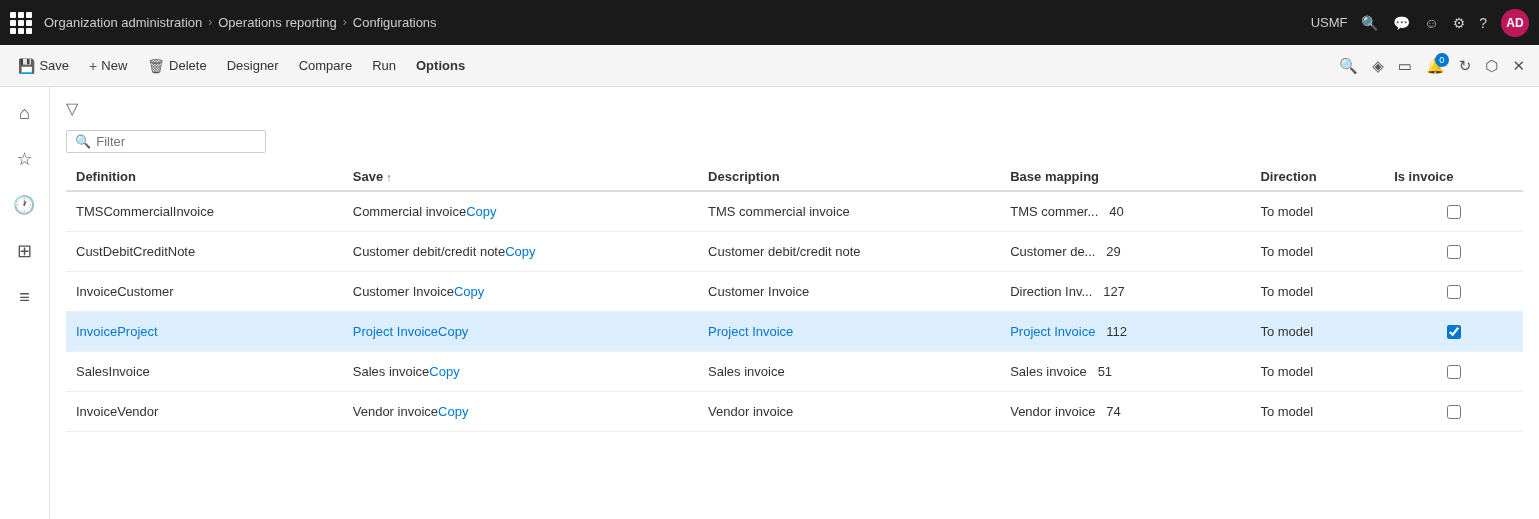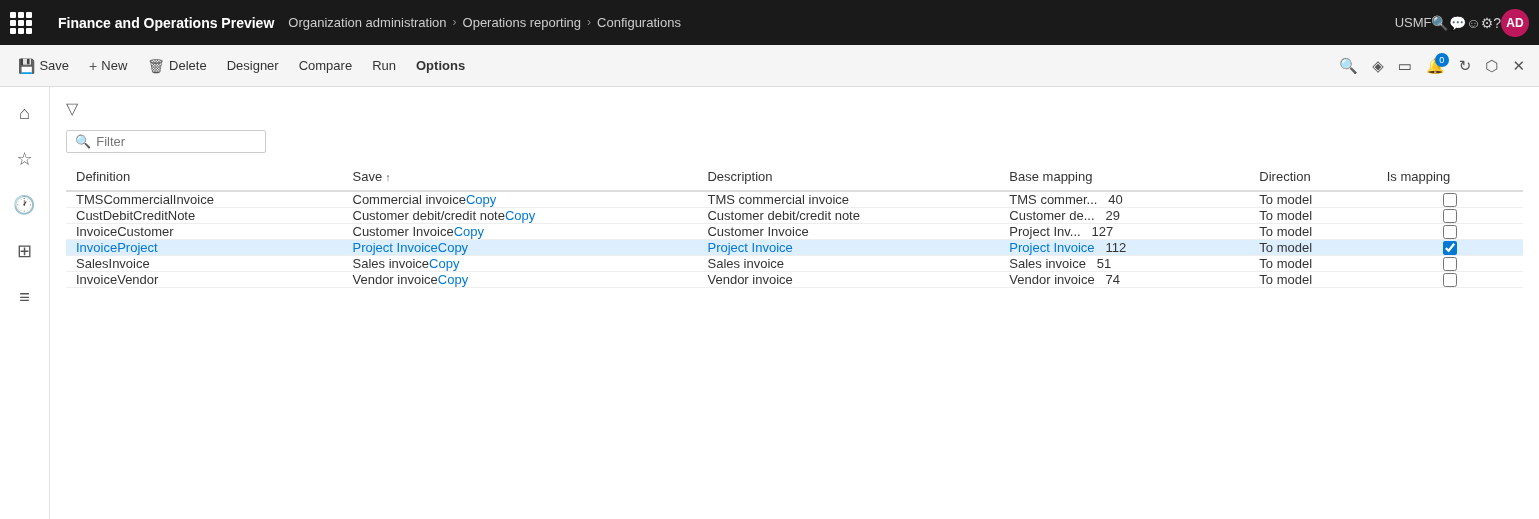--- a/index.html
+++ b/index.html
@@ -15,21 +15,21 @@
       padding: 0 10px;
       gap: 0;
     }
     .top-bar-grid { display: flex; align-items: center; margin-right: 12px; }
     .grid-icon { display: grid; grid-template-columns: repeat(3,6px); grid-template-rows: repeat(3,6px); gap: 2px; cursor: pointer; }
     .grid-dot { width: 6px; height: 6px; background: #fff; border-radius: 1px; }
     .top-bar-title { font-size: 14px; font-weight: 600; color: #fff; white-space: nowrap; padding: 0 14px; }
     .top-bar-breadcrumb { display: flex; align-items: flex-start; color: #ccc; font-size: 13px; gap: 6px; flex: 1; }
     .breadcrumb-sep { color: #888; font-size: 12px; }
     .breadcrumb-item { color: #ccc; cursor: pointer; }
-    .top-bar-actions { display: flex; align-items: center; margin-left: auto; }
+    .top-bar-actions { display: flex; align-items: center; gap: 14px; margin-left: auto; }
     .top-bar-action { color: #ccc; cursor: pointer; font-size: 14px; display: flex; align-items: center; justify-content: center; }
     .user-badge { background: #be185d; color: #fff; border-radius: 50%; width: 28px; height: 28px; display: flex; align-items: center; justify-content: center; font-size: 12px; font-weight: 600; cursor: pointer; }
     .company-label { color: #ccc; font-size: 13px; }
 
     
     .toolbar {
       display: flex;
       align-items: center;
       background: #f5f5f5;
       border-bottom: 1px solid #ddd;
@@ -75,28 +75,28 @@
     .filter-input-wrap input { border: none; outline: none; font-size: 13px; width: 100%; background: transparent; color: #666; }
     .filter-input-icon { color: #888; font-size: 13px; margin-right: 5px; }
 
     
     .data-table { width: 100%; border-collapse: collapse; font-size: 13px; }
     .data-table th {
       text-align: left;
       padding: 6px 10px;
       border-bottom: 2px solid #ddd;
       color: #333;
-      font-weight: 400;
+      font-weight: 700;
       background: #fff;
       white-space: nowrap;
       cursor: pointer;
       user-select: none;
     }
     .data-table td {
-      padding: 0 10px;
+      padding: 12px 10px;
       border-bottom: 1px solid #eee;
       color: #333;
       vertical-align: middle;
     }
     .row-selected td { background: #ddeeff !important; margin-left: 48px; }
     .row-selected td.link-cell { color: #0078d4; }
     .link-text { color: #0078d4; cursor: pointer; }
 
     .copy-suffix { color: #0078d4; }
     .number-cell { text-align: center; padding-right: 6px; }
@@ -119,21 +119,20 @@
         <div class="grid-dot"></div>
         <div class="grid-dot"></div>
       <div class="grid-dot"></div>
         <div class="grid-dot"></div>
         <div class="grid-dot"></div>
       <div class="grid-dot"></div>
         <div class="grid-dot"></div>
         <div class="grid-dot"></div>
     </div>
   </div>
-  <div class="top-bar-title">Finance and Operations Preview</div>
   <div class="top-bar-breadcrumb">
     <span class="breadcrumb-item">Organization administration</span>
     <span class="breadcrumb-sep">›</span>
     <span class="breadcrumb-item">Operations reporting</span>
     <span class="breadcrumb-sep">›</span>
     <span class="breadcrumb-item">Configurations</span>
   </div>
   <div class="top-bar-actions">
     <span class="company-label">USMF</span>
     <span class="top-bar-action">🔍</span>
@@ -208,21 +207,21 @@
     </div>
 
     <table class="data-table">
       <thead>
         <tr>
           <th>Definition</th>
           <th class="sort-asc">Save</th>
           <th>Description</th>
           <th>Base mapping</th>
           <th>Direction</th>
-          <th>Is mapping</th>
+          <th>Is invoice</th>
         </tr>
       </thead>
       <tbody id="table-body">
       <tr>
     <td>
       <span>TMSCommercialInvoice</span>
     </td>
     <td>
       <span>Commercial invoice</span><span class="copy-suffix">Copy</span>
     </td>
@@ -267,21 +266,21 @@
     <td>
       <span>InvoiceCustomer</span>
     </td>
     <td>
       <span>Customer Invoice</span><span class="copy-suffix">Copy</span>
     </td>
     <td>
       <span>Customer Invoice</span>
     </td>
     <td style="white-space:nowrap;">
-      <span>Project Inv...</span>
+      <span>Direction Inv...</span>
       &nbsp;
       <span class="number-cell">127</span>
     </td>
     <td>To model</td>
     <td>
       <div class="cb-wrap">
         <input type="checkbox" style="">
       </div>
     </td>
   </tr>

